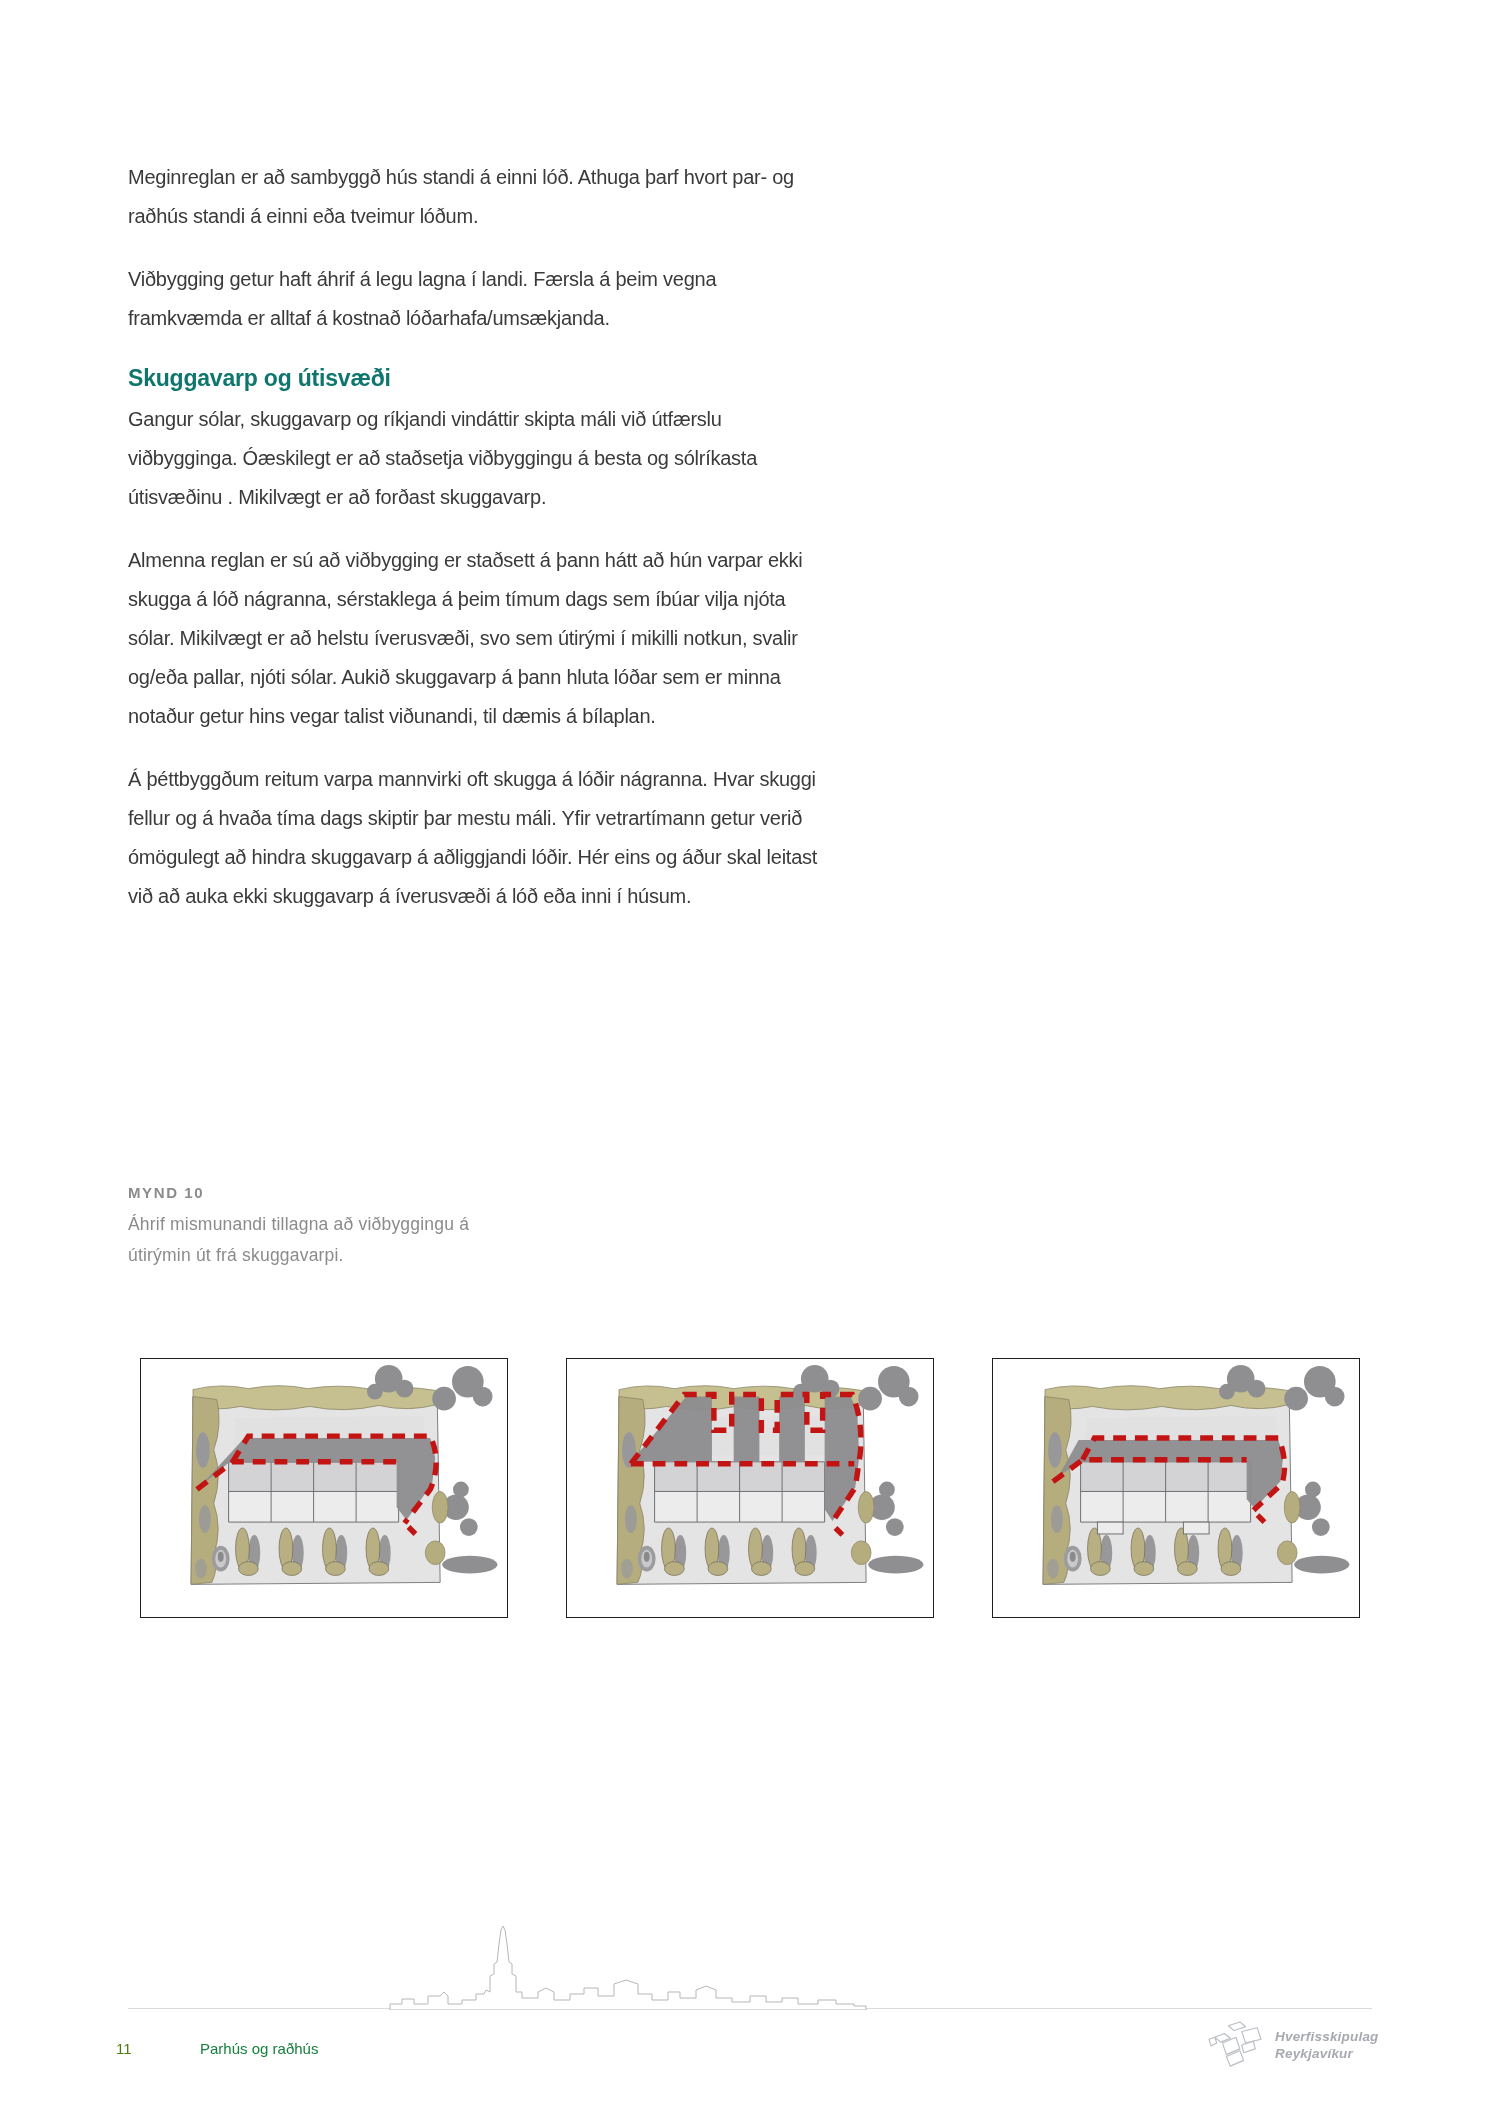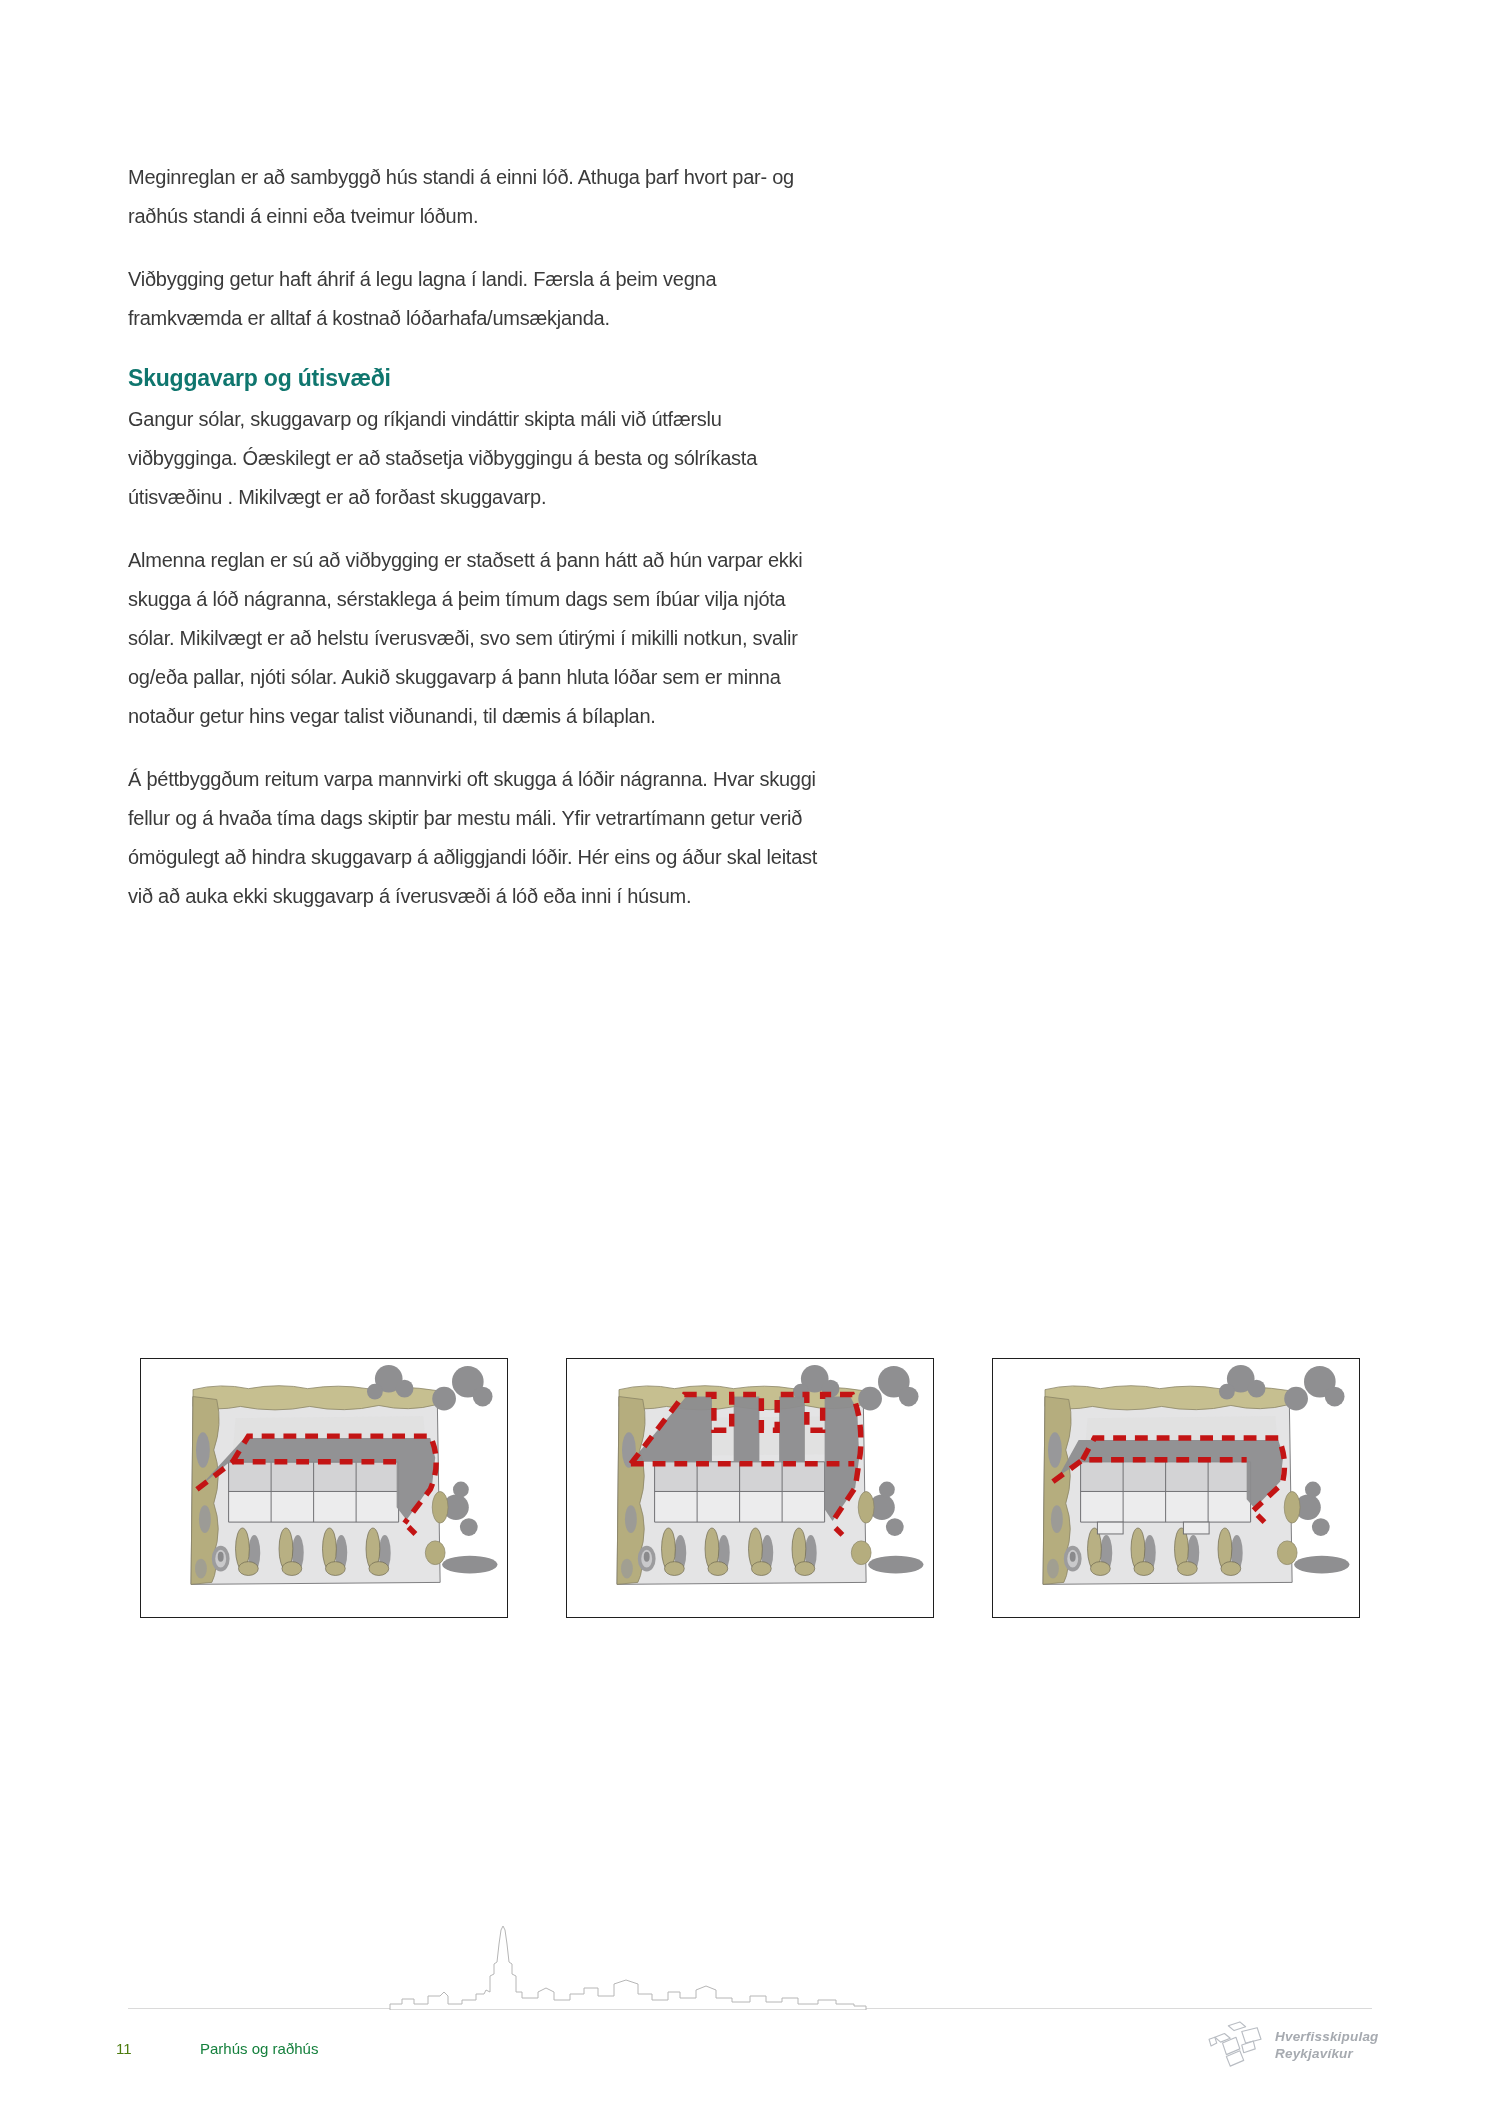--- a/index.html
+++ b/index.html
@@ -106,20 +106,24 @@
 
   <div class="body-text">
     <p class="para">Meginreglan er að sambyggð hús standi á einni lóð. Athuga þarf hvort par- og raðhús standi á einni eða tveimur lóðum.</p>
     <p class="para">Viðbygging getur haft áhrif á legu lagna í landi. Færsla á þeim vegna framkvæmda er alltaf á kostnað lóðarhafa/umsækjanda.</p>
     <h2 class="heading">Skuggavarp og útisvæði</h2>
     <p class="para">Gangur sólar, skuggavarp og ríkjandi vindáttir skipta máli við útfærslu viðbygginga. Óæskilegt er að staðsetja viðbyggingu á besta og sólríkasta útisvæðinu . Mikilvægt er að forðast skuggavarp.</p>
     <p class="para">Almenna reglan er sú að viðbygging er staðsett á þann hátt að hún varpar ekki skugga á lóð nágranna, sérstaklega á þeim tímum dags sem íbúar vilja njóta sólar. Mikilvægt er að helstu íverusvæði, svo sem útirými í mikilli notkun, svalir og/eða pallar, njóti sólar. Aukið skuggavarp á þann hluta lóðar sem er minna notaður getur hins vegar talist viðunandi, til dæmis á bílaplan.</p>
     <p class="para">Á þéttbyggðum reitum varpa mannvirki oft skugga á lóðir nágranna. Hvar skuggi fellur og á hvaða tíma dags skiptir þar mestu máli. Yfir vetrartímann getur verið ómögulegt að hindra skuggavarp á aðliggjandi lóðir. Hér eins og áður skal leitast við að auka ekki skuggavarp á íverusvæði á lóð eða inni í húsum.</p>
   </div>
 
+  <div class="fig-note">
+    <div class="fig-label">MYND 10</div>
+    <div class="fig-desc">Áhrif mismunandi tillagna að viðbyggingu á útirýmin út frá skuggavarpi.</div>
+  </div>
 
   <div class="figures">
 
     <div class="figbox">
       <svg viewBox="0 0 368 260">
         <use href="#siteBase"></use>
         <path d="M58,130 L88,105 L258,105 L258,150 L268,163 L294,126 L297,100 L292,80 L104,80 Z" fill="#8d8d8f" opacity="0.95"></path>
         <g stroke="#c31414" stroke-width="5.5" fill="none" stroke-dasharray="13 9">
           <path d="M56,132 L92,104 L260,104" stroke="#c31414"></path>
           <path d="M92,104 L108,78 L292,78 Q304,104 292,132 L266,166" stroke="#c31414"></path>

